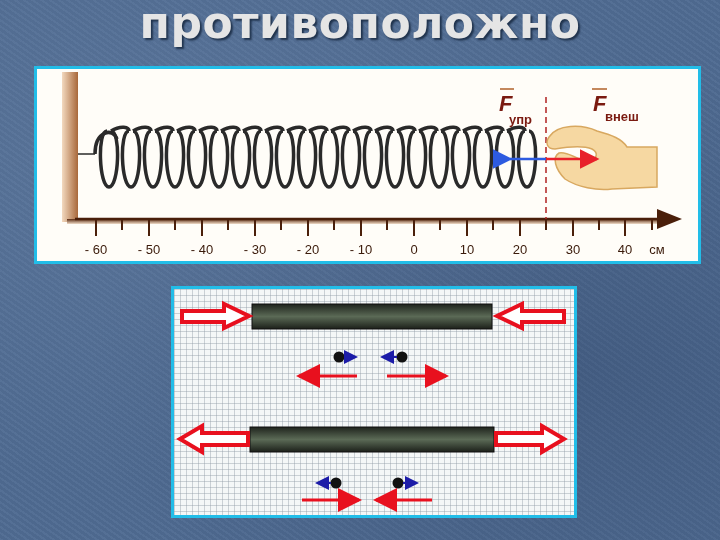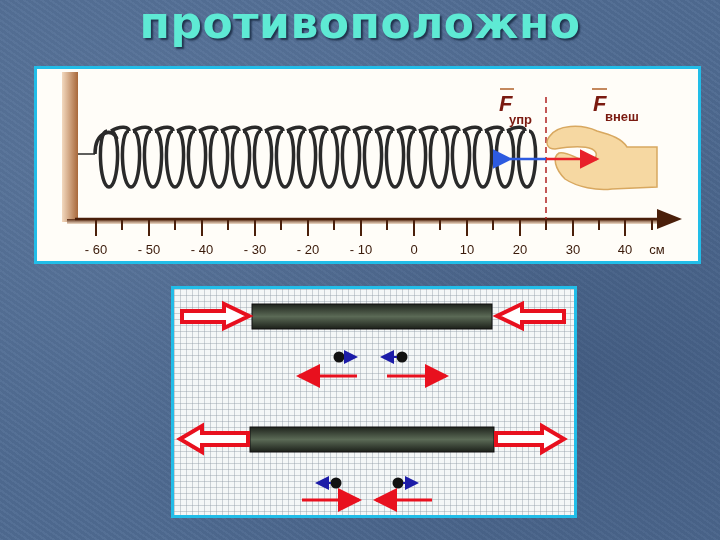--- a/index.html
+++ b/index.html
@@ -8,21 +8,21 @@
       background: #4f6b92;
       background-image:
         radial-gradient(ellipse at 20% 30%, rgba(120,145,180,0.25), transparent 60%),
         radial-gradient(ellipse at 80% 70%, rgba(40,60,95,0.3), transparent 60%),
         repeating-linear-gradient(35deg, rgba(255,255,255,0.03) 0 2px, rgba(0,0,0,0.03) 2px 5px);
       font-family: "DejaVu Sans", sans-serif;
     }
     .title {
       position: absolute; left: 0; top: 0; width: 720px; text-align: center;
       font-family: "DejaVu Sans", sans-serif; font-weight: bold;
-      font-size: 44px; line-height: 46px; color: #5eead4;
+      font-size: 44px; line-height: 46px; color: #e5e5e5;
       text-shadow: 2px 2px 2px #20334d; letter-spacing: 0.5px;
     }
     .panel-top {
       position: absolute; left: 34px; top: 66px; width: 667px; height: 198px;
       background: #fffdf8; border: 3px solid #22bde8; box-sizing: border-box;
     }
     .panel-bottom {
       position: absolute; left: 171px; top: 286px; width: 406px; height: 232px;
       border: 3px solid #22bde8; box-sizing: border-box;
       background-color: #f4f7f7;

